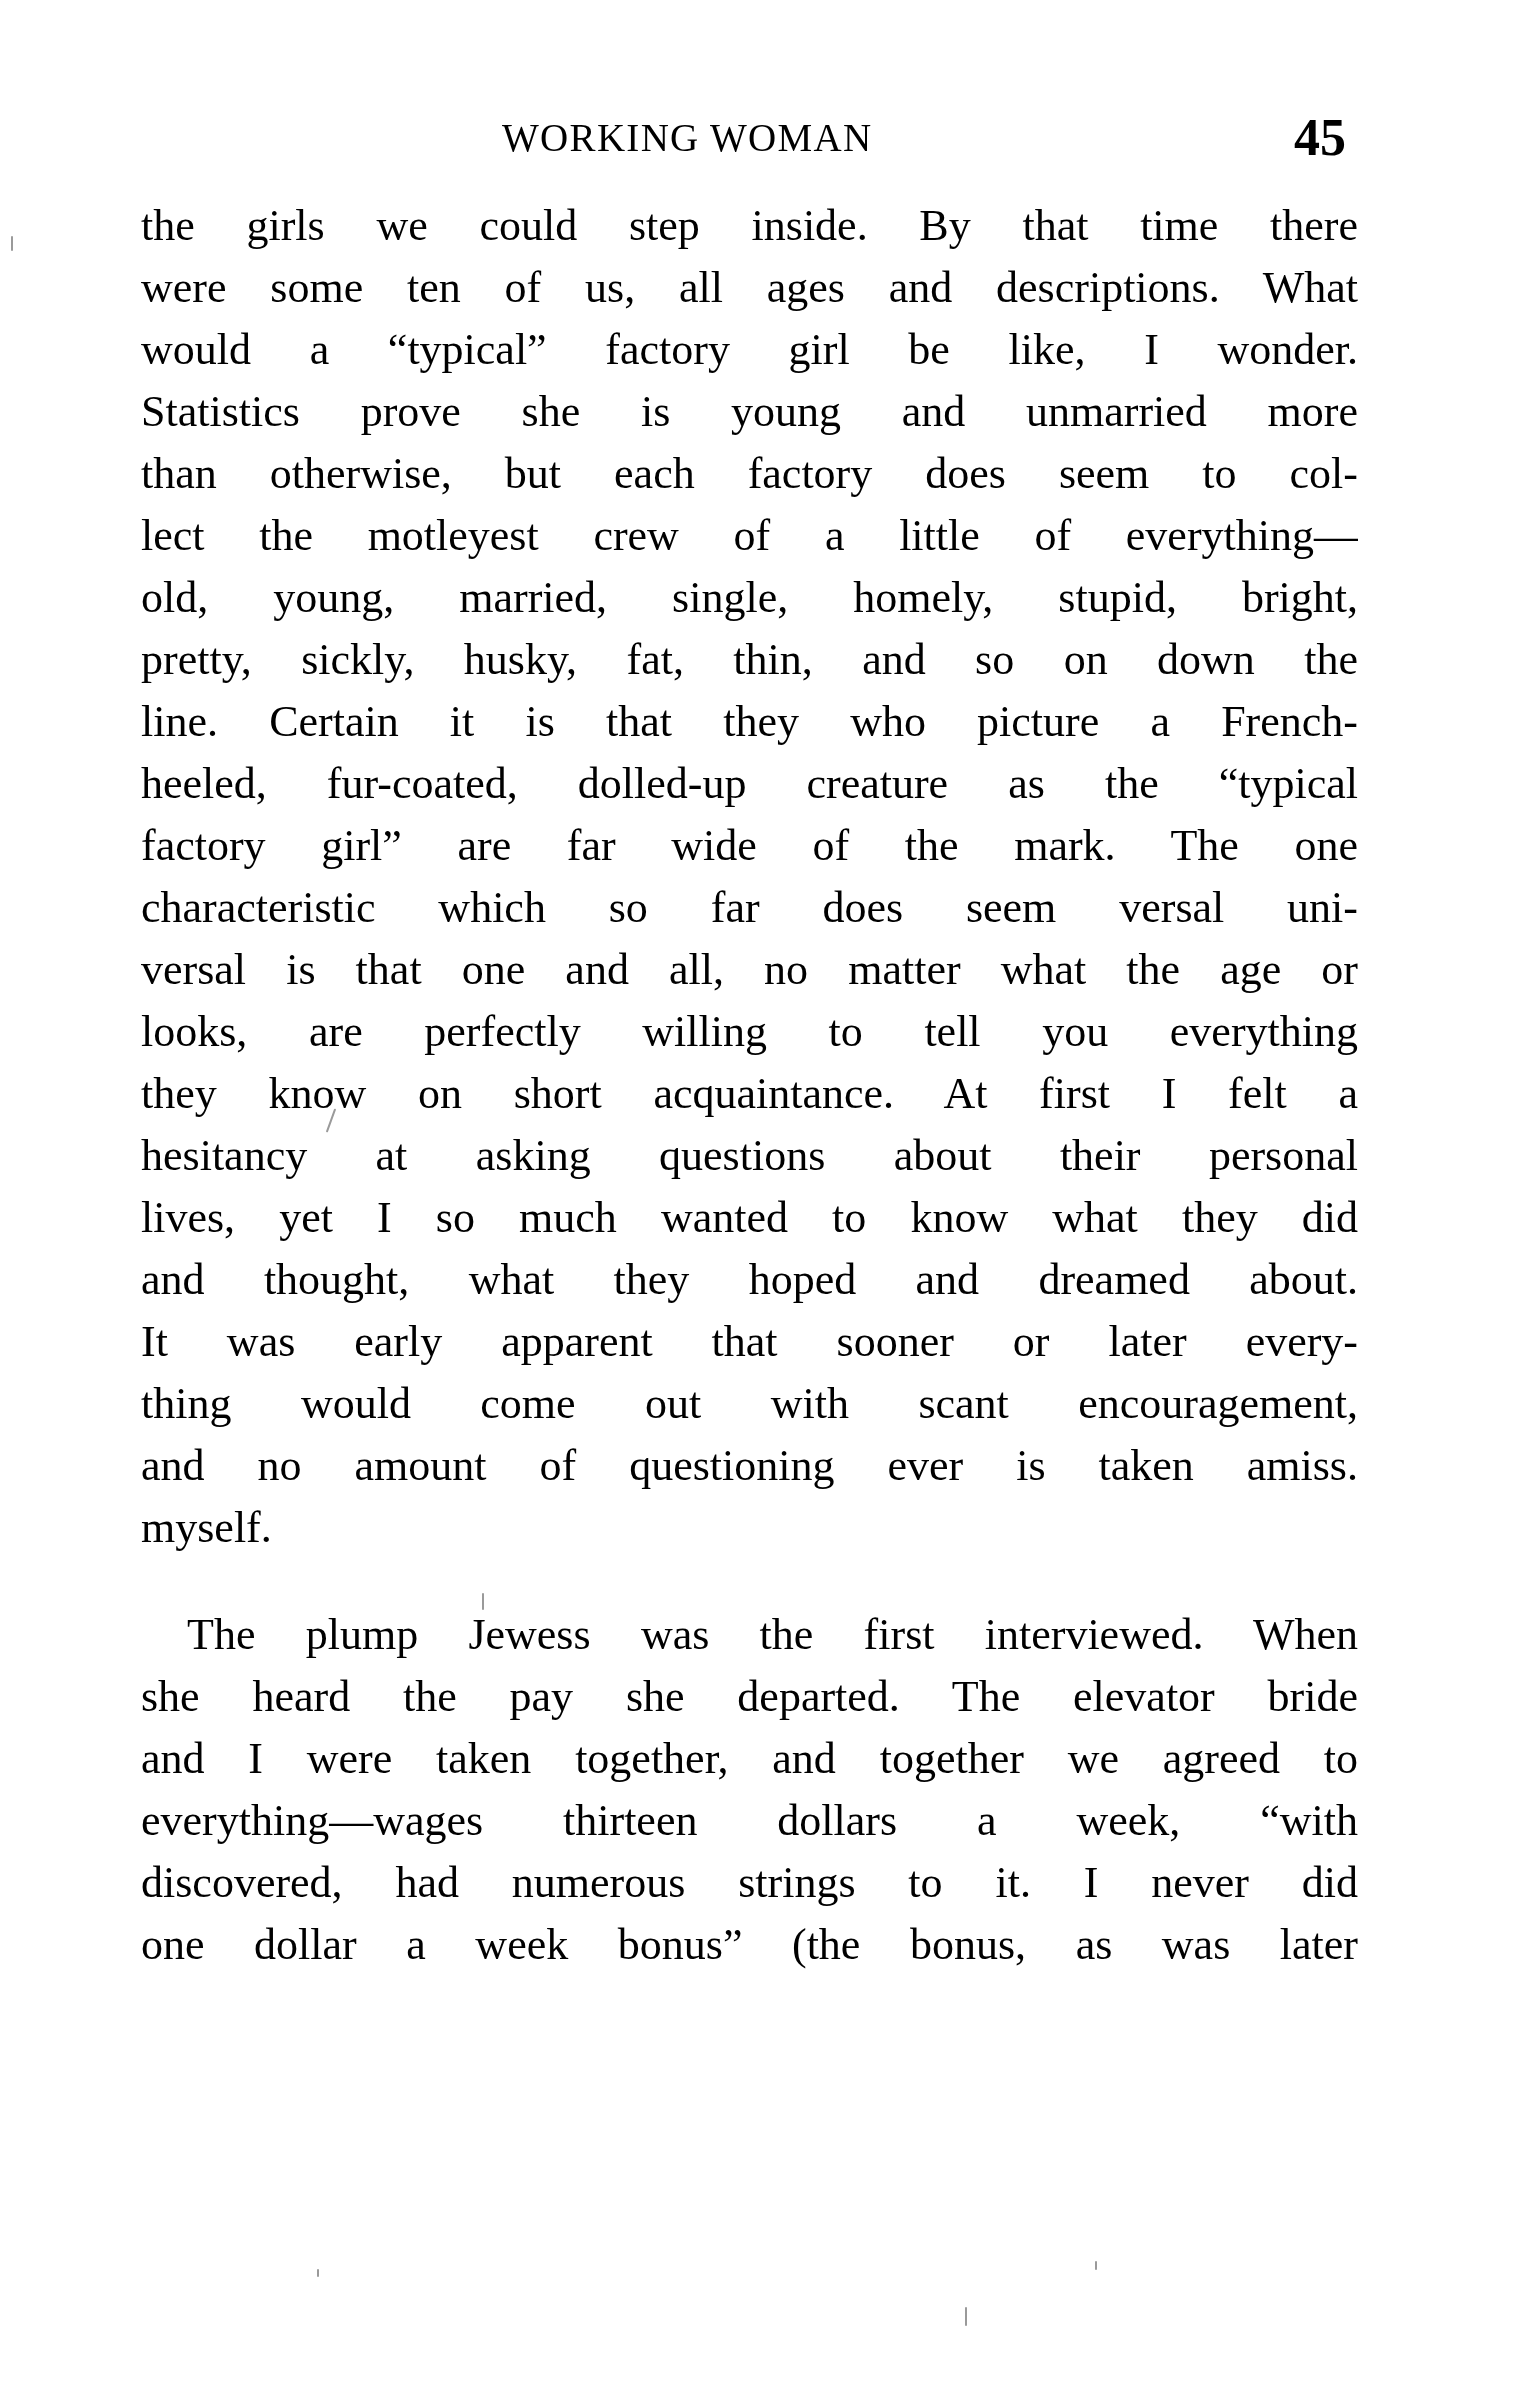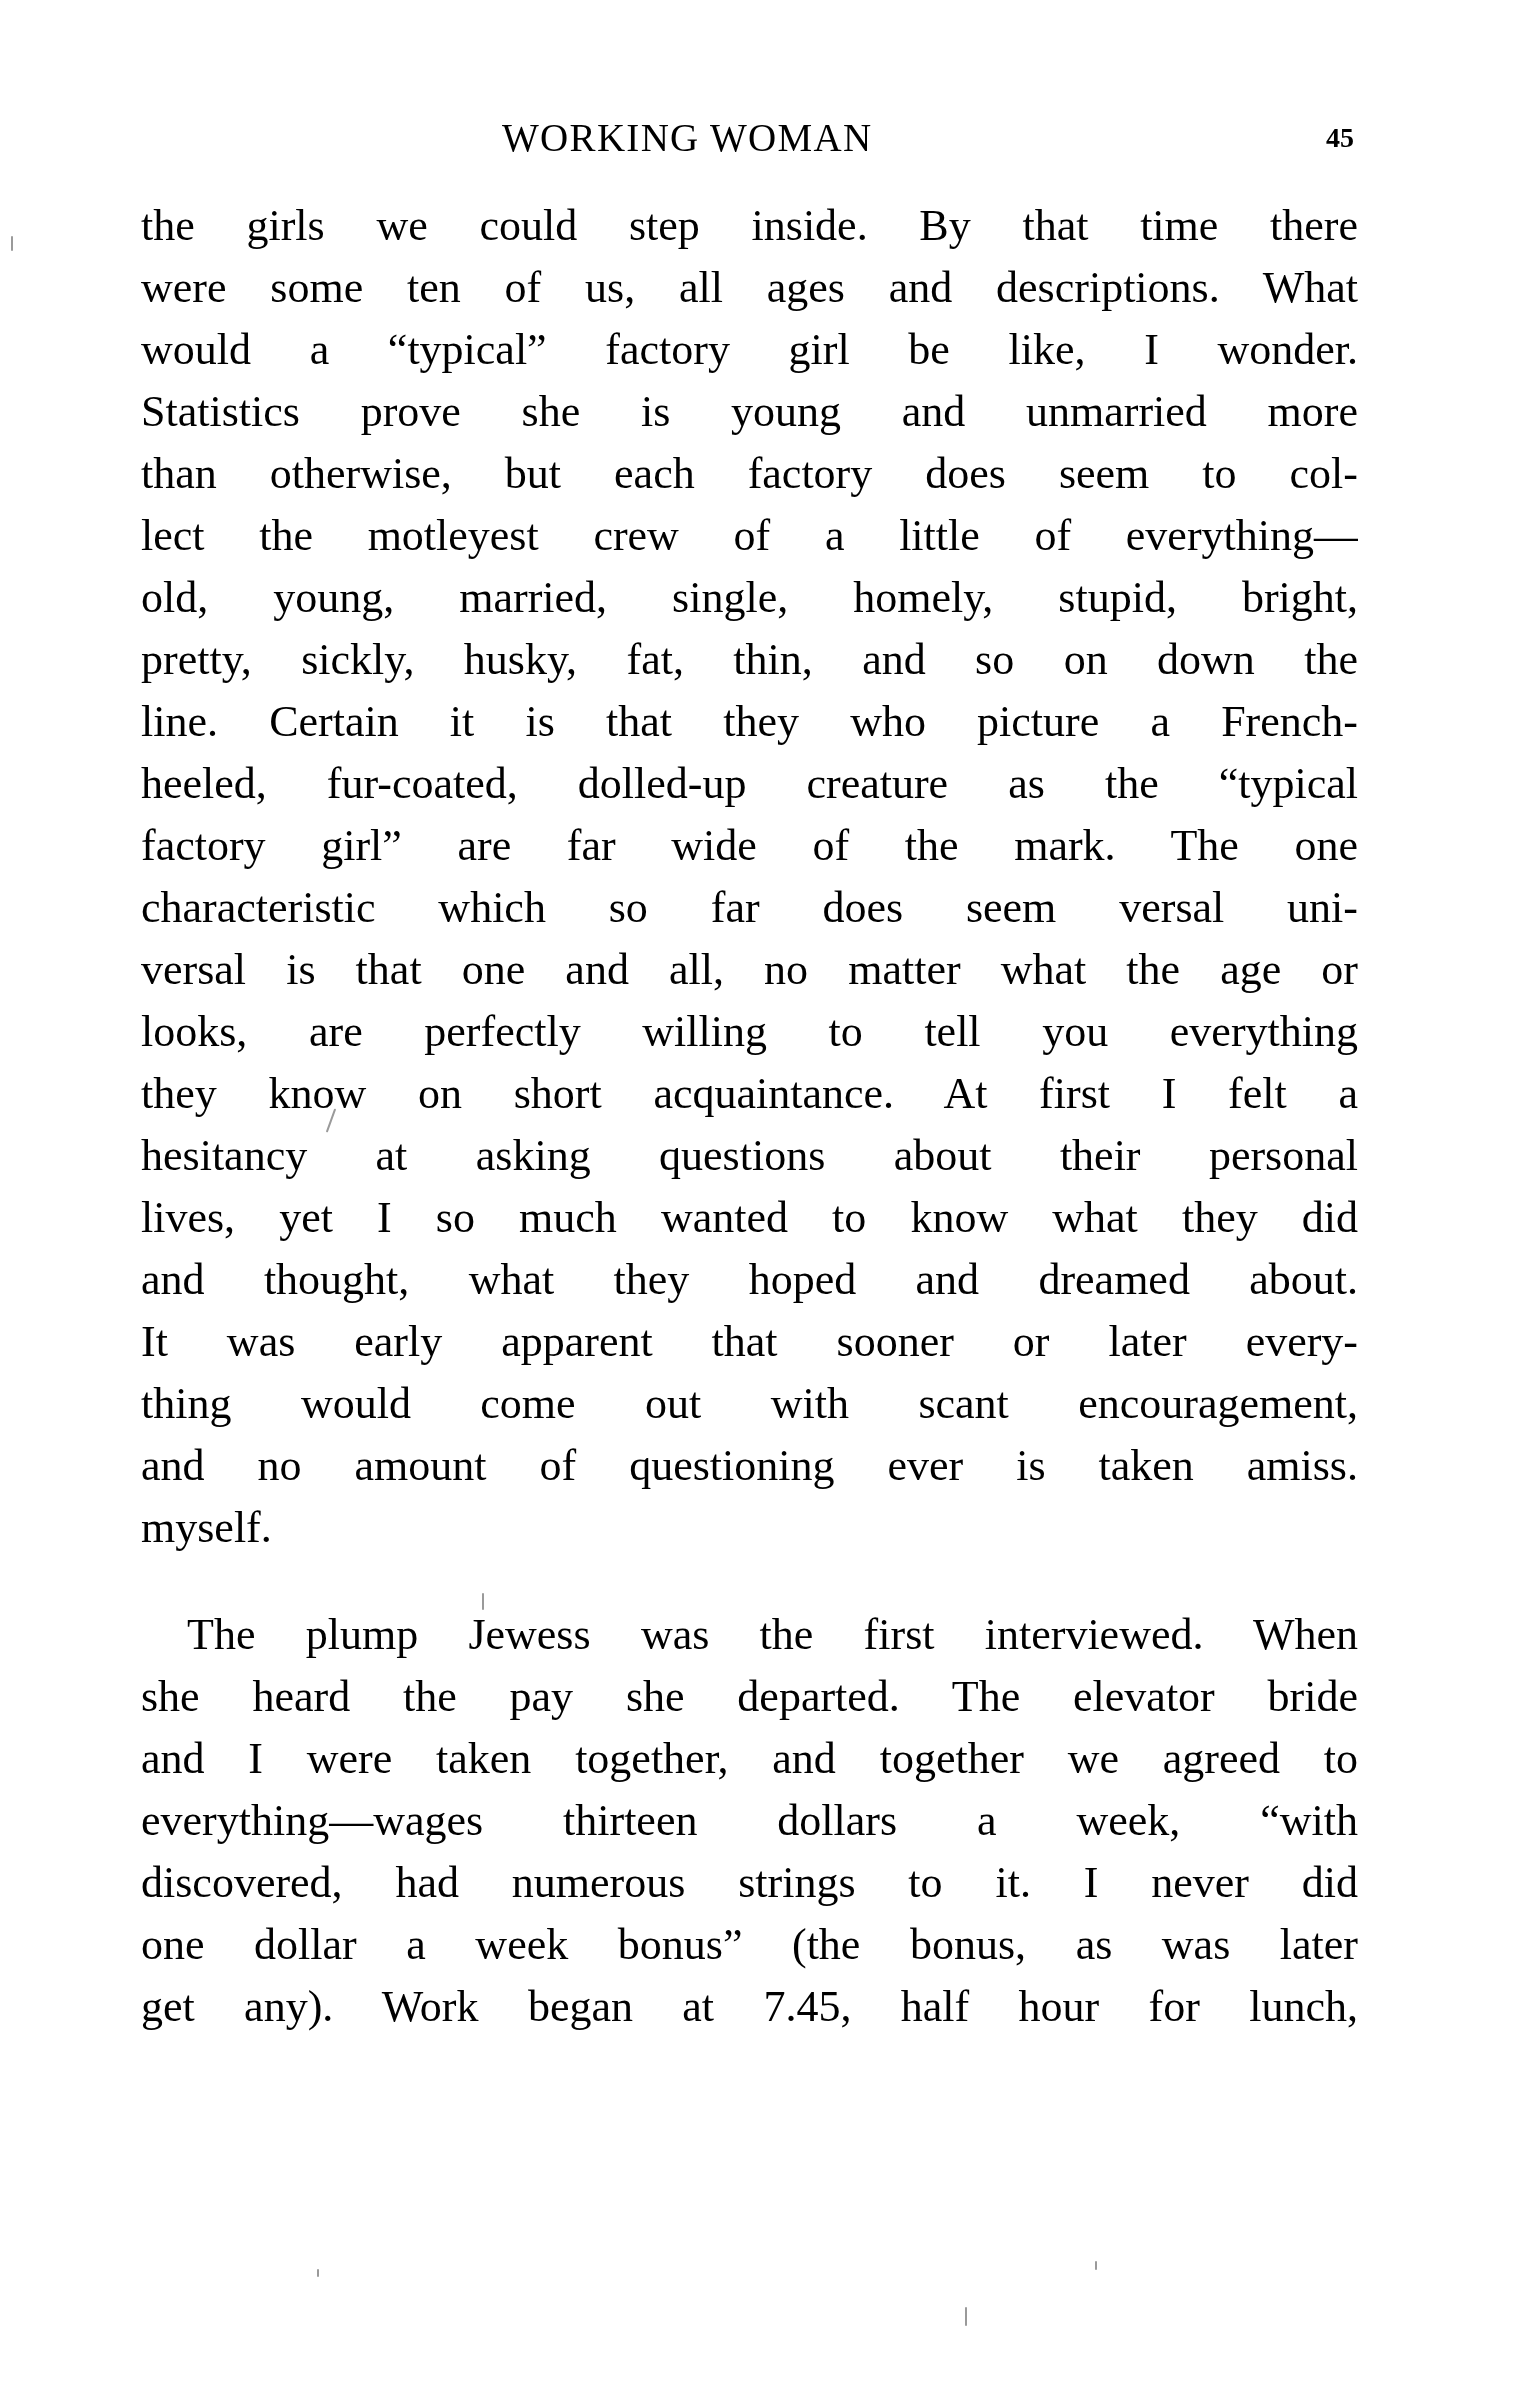--- a/index.html
+++ b/index.html
@@ -34,23 +34,23 @@
       position: absolute;
       left: 361px;
       top: 0;
       font-size: 39px;
       letter-spacing: 1.3px;
       line-height: 51px;
       white-space: nowrap;
     }
     .page-number {
       position: absolute;
-      right: 4px;
+      right: 12px;
       top: 0;
-      font-size: 28px;
+      font-size: 52px;
       line-height: 51px;
       font-weight: bold;
     }
     .body-text {
       position: absolute;
       top: 195px;
       left: 141px;
       width: 1217px;
     }
     .line {
@@ -114,21 +114,20 @@
       <span class="line last">myself.</span>
     </div>
 
     <div class="paragraph">
       <span class="line indent">The plump Jewess was the first interviewed.  When</span>
       <span class="line">she heard the pay she departed.  The elevator bride</span>
       <span class="line">and I were taken together, and together we agreed to</span>
       <span class="line">everything—wages thirteen dollars a week, “with</span>
       <span class="line">discovered, had numerous strings to it.  I never did</span>
       <span class="line">one dollar a week bonus” (the bonus, as was later</span>
-      <span class="line">get any).  Work began at 7.45, half hour for lunch,</span>
     </div>
   </div>
 
   <div class="specks">
     <span class="speck" style="left:11.4px; top:236px; height:15px;"></span>
     <span class="speck" style="left:482px; top:1593px; height:16.5px;"></span>
     <span class="speck" style="left:330px; top:1108px; height:25px; transform:rotate(20deg);"></span>
     <span class="speck" style="left:965px; top:2307px; height:19px;"></span>
     <span class="speck" style="left:1095px; top:2261px; height:9px;"></span>
     <span class="speck" style="left:317px; top:2269px; height:7.6px;"></span>

